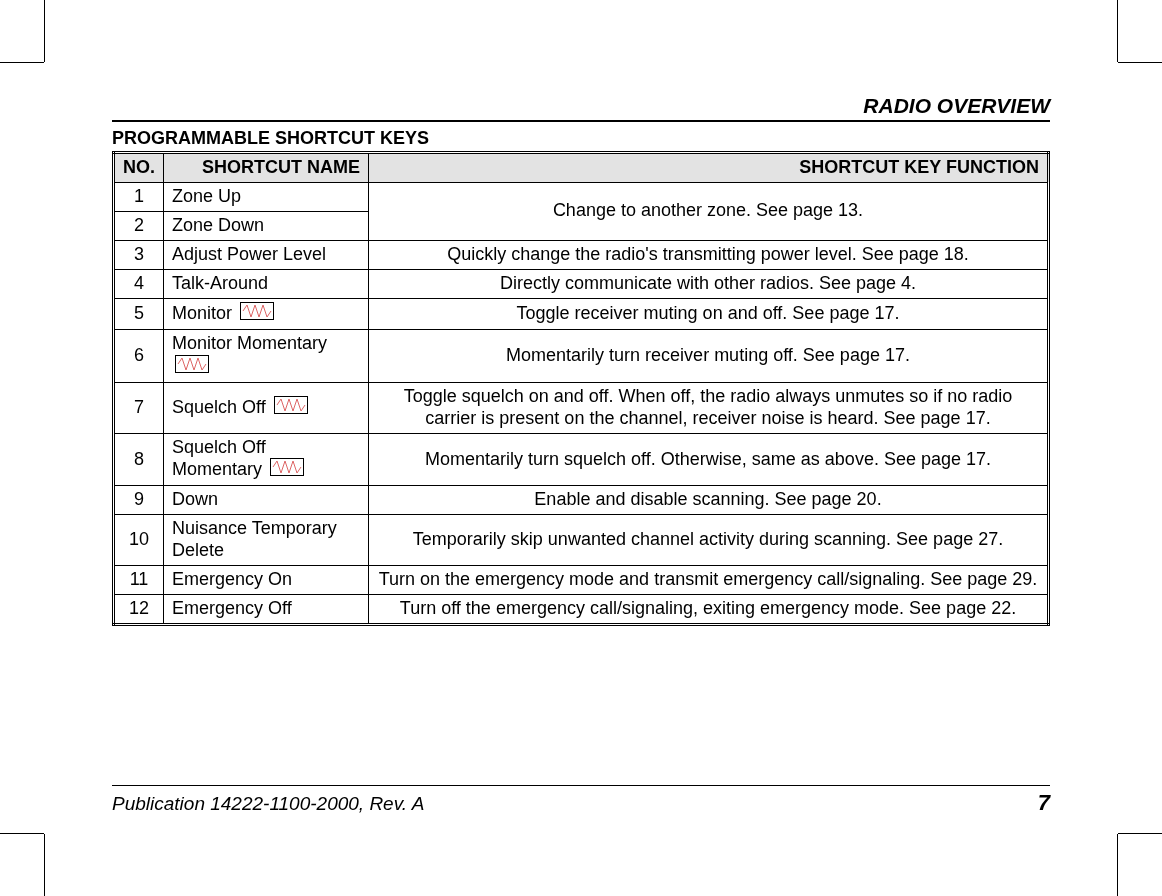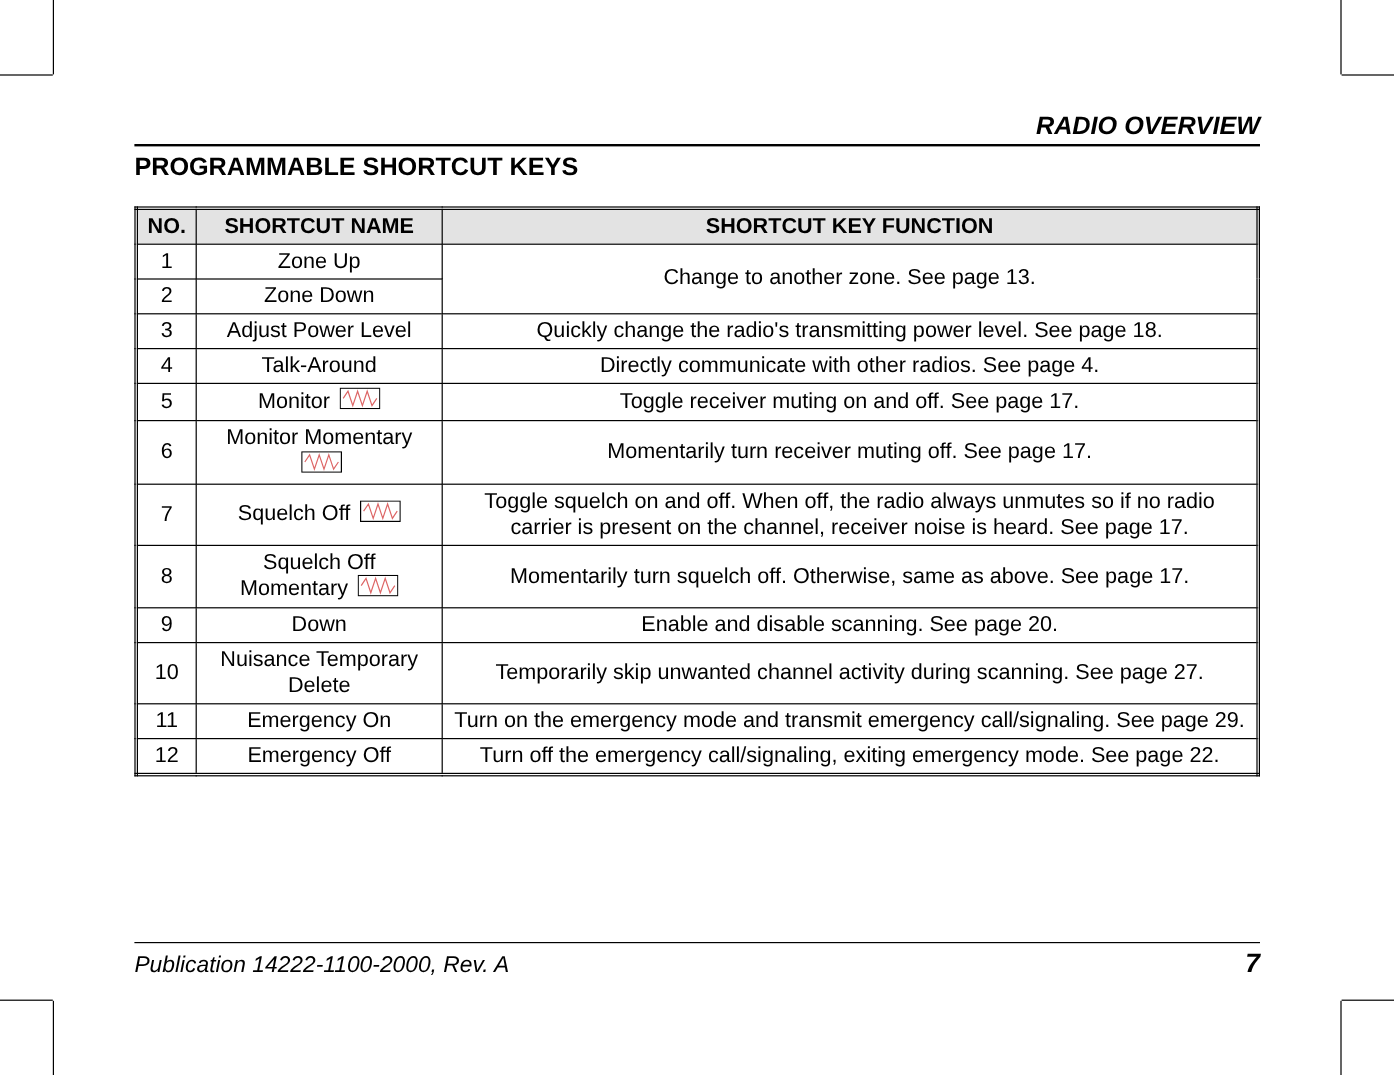--- a/index.html
+++ b/index.html
@@ -41,23 +41,23 @@
     text-align: right;
     font-weight: bold;
     font-style: italic;
     font-size: 21px;
     border-bottom: 2px solid #000;
     padding-bottom: 2px;
     margin-bottom: 2px;
   }
   .section-title {
     font-weight: bold;
-    font-size: 21px;
+    font-size: 18px;
     margin-top: 4px;
-    margin-bottom: 20px;
+    margin-bottom: 2px;
   }
   .intro {
     font-family: "Times New Roman", Times, serif;
     font-size: 19.5px;
     line-height: 1.25;
     text-align: justify;
     margin-bottom: 6px;
   }
   .intro .sans { font-family: Arial, Helvetica, sans-serif; font-size: 18.5px; }
 
@@ -68,31 +68,31 @@
     font-size: 18px;
   }
   table.shortcuts th, table.shortcuts td {
     border: 1px solid #000;
     padding: 3px 8px;
     vertical-align: middle;
     line-height: 1.22;
   }
   table.shortcuts th {
     background: #e3e3e3;
-    text-align: center;
+    text-align: right;
     font-weight: bold;
   }
   table.shortcuts th:first-child,
   table.shortcuts td:first-child {
     width: 50px;
     text-align: center;
   }
   table.shortcuts td.name {
     width: 205px;
-    text-align: center;
+    text-align: left;
   }
   table.shortcuts td.func {
     text-align: center;
   }
 
   .wave-icon {
     display: inline-block;
     vertical-align: middle;
     margin-left: 3px;
   }

